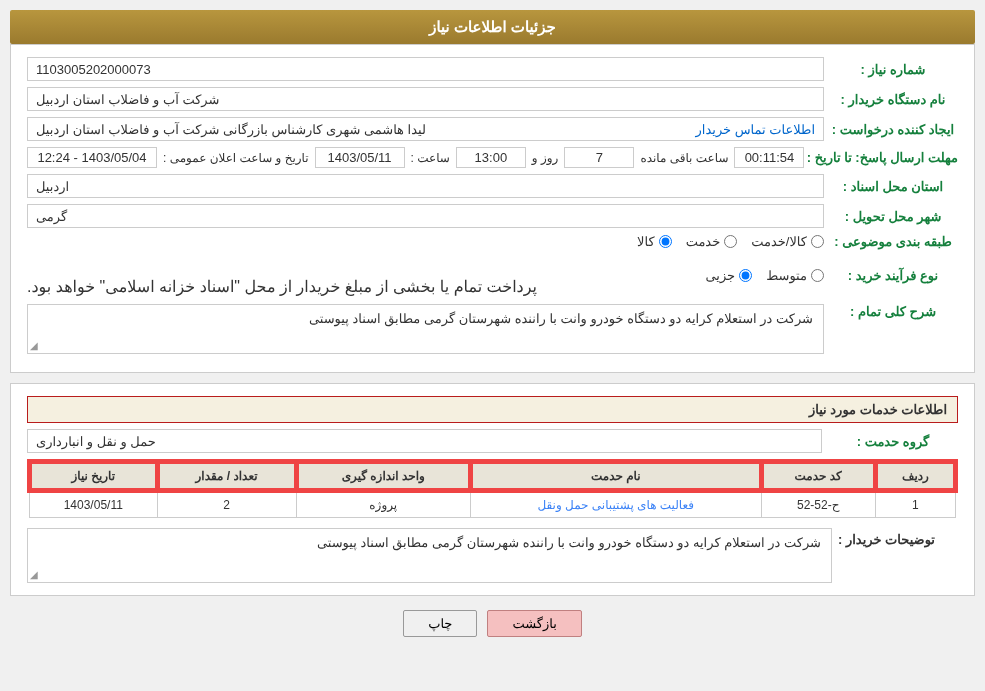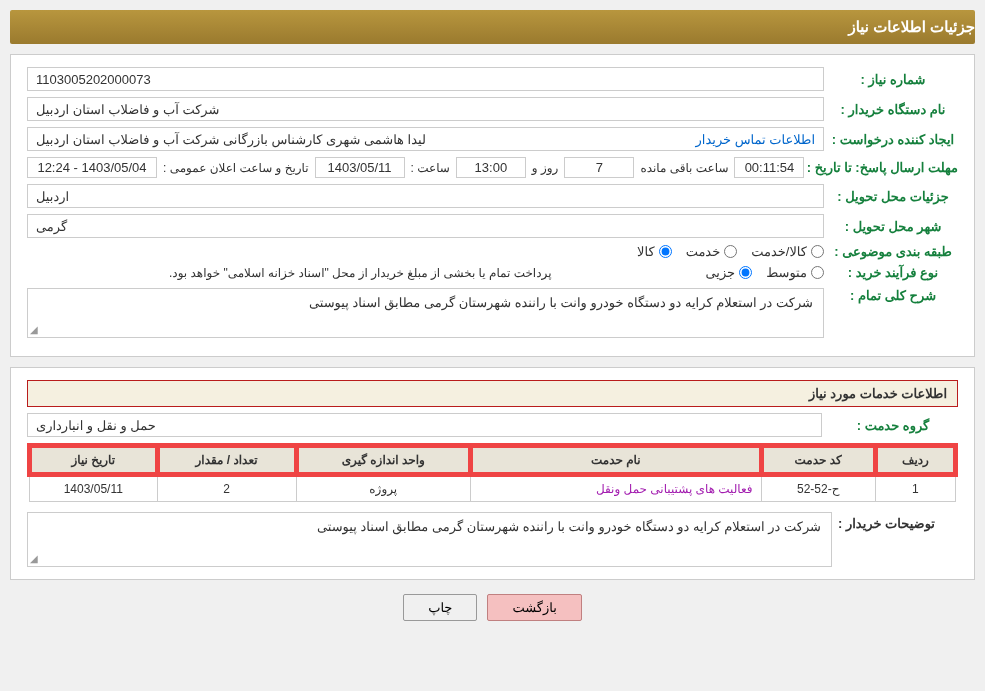--- a/index.html
+++ b/index.html
@@ -13,26 +13,25 @@
     .page-wrapper {
       max-width: 985px;
       margin: 0 auto;
       background: #f0f0f0;
       min-height: 691px;
       padding: 10px;
     }
     .header-bar {
       background: linear-gradient(to bottom, #b8963e, #9a7a2e);
       color: #fff;
-      text-align: right;
+      text-align: center;
       padding: 8px 0;
       font-size: 15px;
       font-weight: bold;
       border-radius: 2px;
-      margin-bottom: 10px;
     }
     .main-card {
       background: #fff;
       border: 1px solid #ccc;
       padding: 12px 16px;
       margin-bottom: 10px;
     }
     .info-row {
       display: flex;
       align-items: center;
@@ -253,21 +252,21 @@
           <span>1403/05/11</span>
         </div>
         <span class="small-label">تاریخ و ساعت اعلان عمومی :</span>
         <div class="time-box" style="min-width:130px;">
           <span>1403/05/04 - 12:24</span>
         </div>
       </div>
     </div>
 
     <div class="info-row">
-      <span class="label">جزئیات محل تحویل :</span>
+      <span class="label">استان محل اسناد :</span>
       <div class="value-box-wide">
         <span>اردبیل</span>
       </div>
     </div>
 
     <div class="info-row">
       <span class="label">شهر محل تحویل :</span>
       <div class="value-box-wide">
         <span>گرمی</span>
       </div>
@@ -296,21 +295,21 @@
       <div class="radio-group">
         <div class="radio-item">
           <input type="radio" name="purchtype" style="">
           <span>متوسط</span>
         </div>
         <div class="radio-item">
           <input type="radio" name="purchtype" checked="" style="">
           <span>جزیی</span>
         </div>
       </div>
-      <span style="font-size:12px; color:#333; flex:1; text-align:center; padding-right:8px;">پرداخت تمام یا بخشی از مبلغ خریدار از محل "اسناد خزانه اسلامی" خواهد بود.</span>
+      <span style="font-size:16px; color:#333; flex:1; text-align:left; padding-right:8px;margin-top:22px;">پرداخت تمام یا بخشی از مبلغ خریدار از محل "اسناد خزانه اسلامی" خواهد بود.</span>
     </div>
 
     <div class="info-row" style="align-items:flex-start; margin-top:8px;">
       <span class="label">شرح کلی تمام :</span>
       <div class="desc-box" style="flex:1;">
         <span>شرکت در استعلام کرایه دو دستگاه خودرو وانت با راننده شهرستان گرمی مطابق اسناد پیوستی</span>
       </div>
     </div>
 
   </div>
@@ -333,21 +332,21 @@
           <th>نام حدمت</th>
           <th>واحد اندازه گیری</th>
           <th>تعداد / مقدار</th>
           <th>تاریخ نیاز</th>
         </tr>
       </thead>
       <tbody id="services-tbody">
       <tr>
       <td>1</td>
       <td>ح-52-52</td>
-      <td class="service-link" style="color:#a21caf; cursor:pointer;text-align:right;">فعالیت های پشتیبانی حمل ونقل</td>
+      <td class="service-link" style="color:#3b82f6; cursor:pointer;">فعالیت های پشتیبانی حمل ونقل</td>
       <td>پروژه</td>
       <td>2</td>
       <td>1403/05/11</td>
     </tr>
         </tbody>
     </table>
 
     <div class="buyer-desc" style="margin-top:10px;">
       <span class="buyer-desc-label">توضیحات خریدار :</span>
       <div class="buyer-desc-box">

